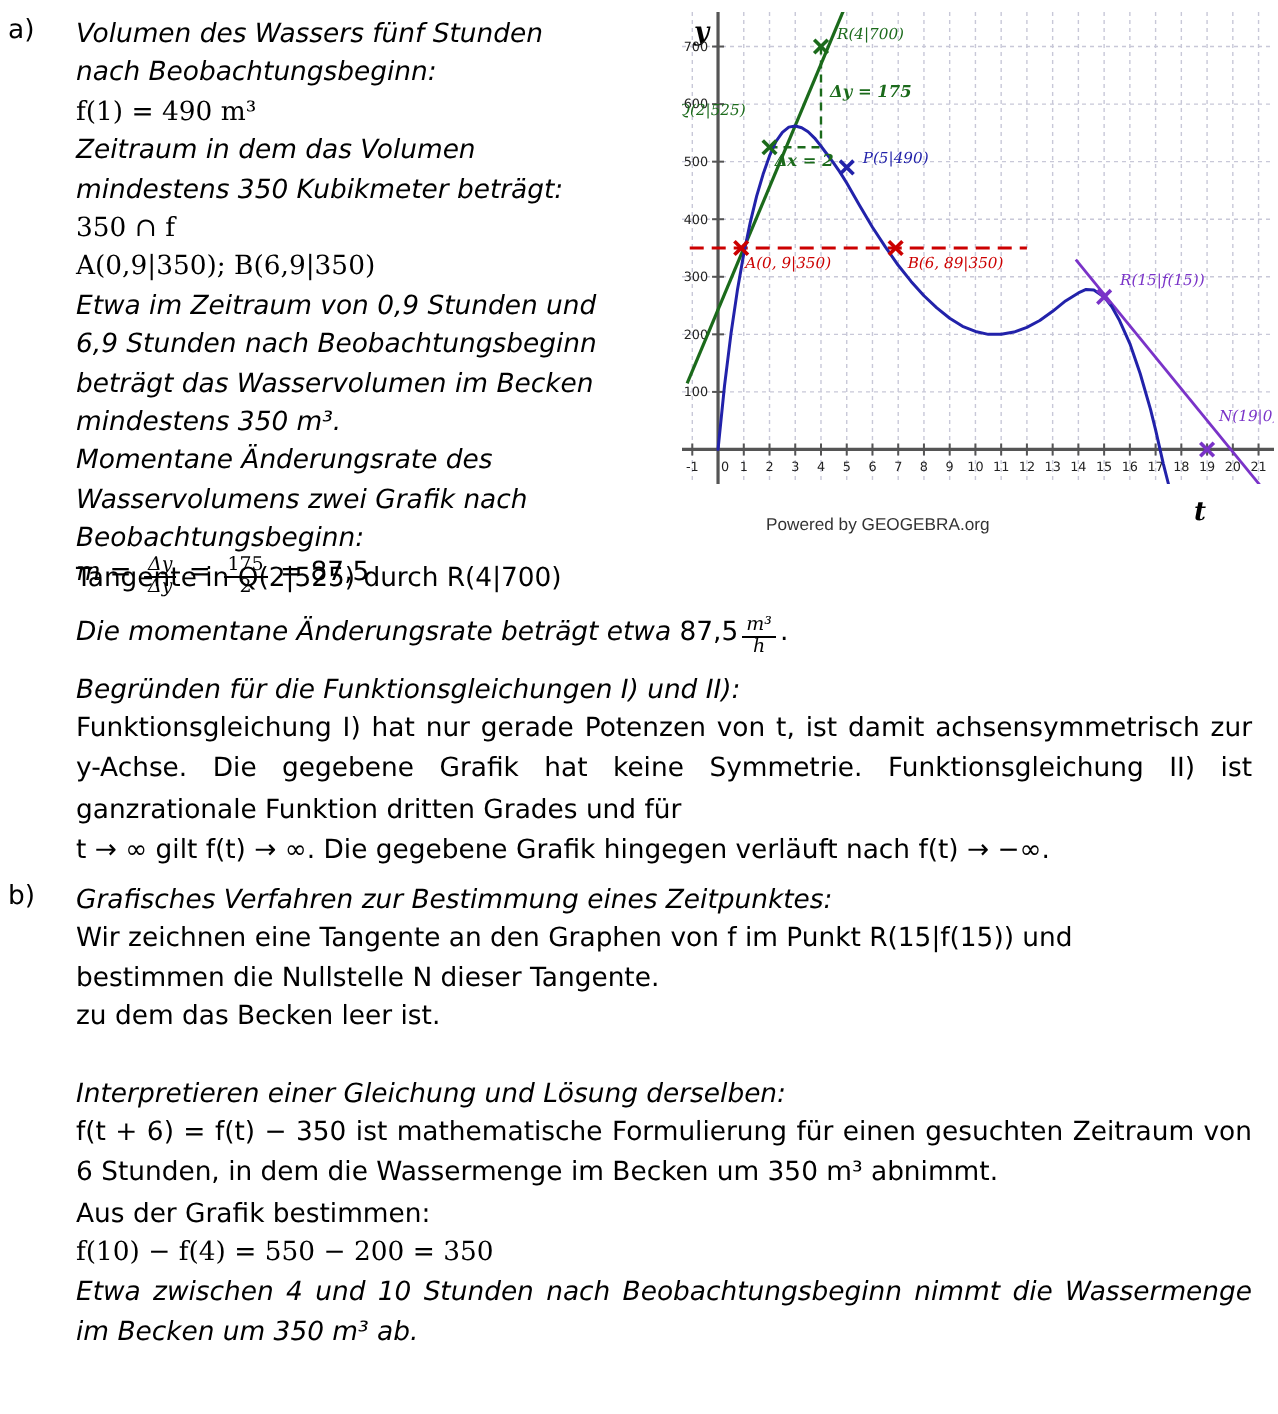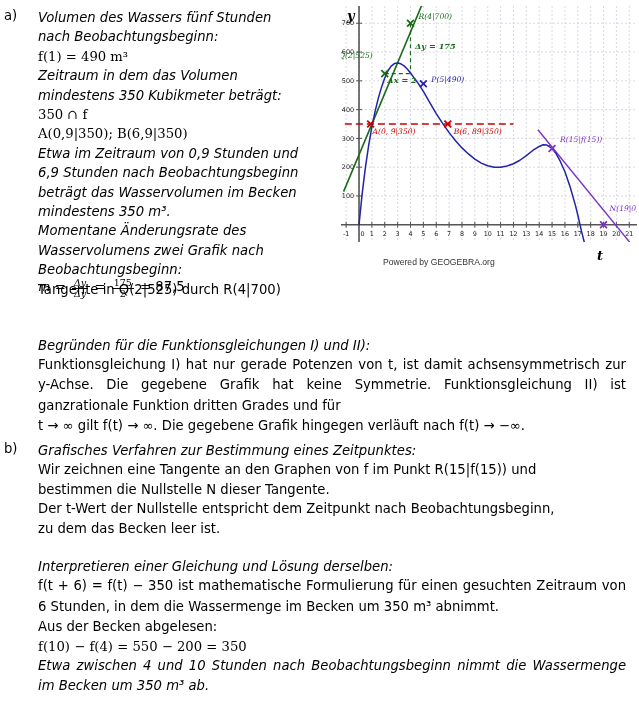--- a/index.html
+++ b/index.html
@@ -70,41 +70,46 @@
     </span>
     <span class="mn">=</span>
     <span class="frac sm">
       <span class="num mn">175</span>
       <span class="den mn">2</span>
     </span>
     <span class="mn">=</span>
     <span class="mrm">87,5</span>
   </div>
 
+  <div class="block" style="left:38px;top:308px;">
+    <span class="it">Die momentane Änderungsrate beträgt etwa </span><span>87,5</span><span class="frac sm">
+      <span class="num mi">m³</span>
+      <span class="den mi">h</span>
+    </span><span>.</span>
+  </div>
 
   <div class="block" style="left:38px;top:336px;width:588px;">
     <div class="ln it">Begründen für die Funktionsgleichungen I) und II):</div>
   </div>
   <div class="block" style="left:38px;top:355px;width:588px;">
     <div class="just">Funktionsgleichung I) hat nur gerade Potenzen von t, ist damit achsensymmetrisch zur y-Achse. Die gegebene Grafik hat keine Symmetrie. Funktionsgleichung II) ist ganzrationale Funktion dritten Grades und für</div>
     <div class="ln" style="margin-top:0px;">t → ∞ gilt f(t) → ∞. Die gegebene Grafik hingegen verläuft nach f(t) → −∞.</div>
   </div>
 
   <div class="block" style="left:0;top:441px;">
     <div class="marker">b)</div>
     <div class="col" style="width:588px;">
       <div class="ln it">Grafisches Verfahren zur Bestimmung eines Zeitpunktes:</div>
       <div class="ln">Wir zeichnen eine Tangente an den Graphen von f im Punkt R(15|f(15)) und</div>
       <div class="ln">bestimmen die Nullstelle N dieser Tangente.</div>
-      <div class="ln">Der t-Wert der Nullstelle entspricht dem Zeitpunkt nach Beobachtungsbeginn,</div>
       <div class="ln">zu dem das Becken leer ist.</div>
       <div class="ln" style="height:19px;">&nbsp;</div>
       <div class="ln it">Interpretieren einer Gleichung und Lösung derselben:</div>
       <div class="just" style="width:588px;">f(t + 6) = f(t) − 350 ist mathematische Formulierung für einen gesuchten Zeitraum von 6 Stunden, in dem die Wassermenge im Becken um 350 m³ abnimmt.</div>
-      <div class="ln">Aus der Becken abgelesen:</div>
+      <div class="ln">Aus der Grafik bestimmen:</div>
       <div class="ln mn">f(10) − f(4) = 550 − 200 = 350</div>
       <div class="just it" style="width:588px;">Etwa zwischen 4 und 10 Stunden nach Beobachtungsbeginn nimmt die Wassermenge im Becken um 350 m³ ab.</div>
     </div>
   </div>
 
   <div class="graph">
     <svg id="plot" width="296" height="264" viewBox="0 0 296 264">
         <line x1="5.14782608695652" y1="0" x2="5.14782608695652" y2="236" stroke="#c8c8d8" stroke-width="0.7" stroke-dasharray="2 2"></line>
         <line x1="18.017391304347825" y1="0" x2="18.017391304347825" y2="236" stroke="#c8c8d8" stroke-width="0.7" stroke-dasharray="2 2"></line>
         <line x1="30.88695652173913" y1="0" x2="30.88695652173913" y2="236" stroke="#c8c8d8" stroke-width="0.7" stroke-dasharray="2 2"></line>

